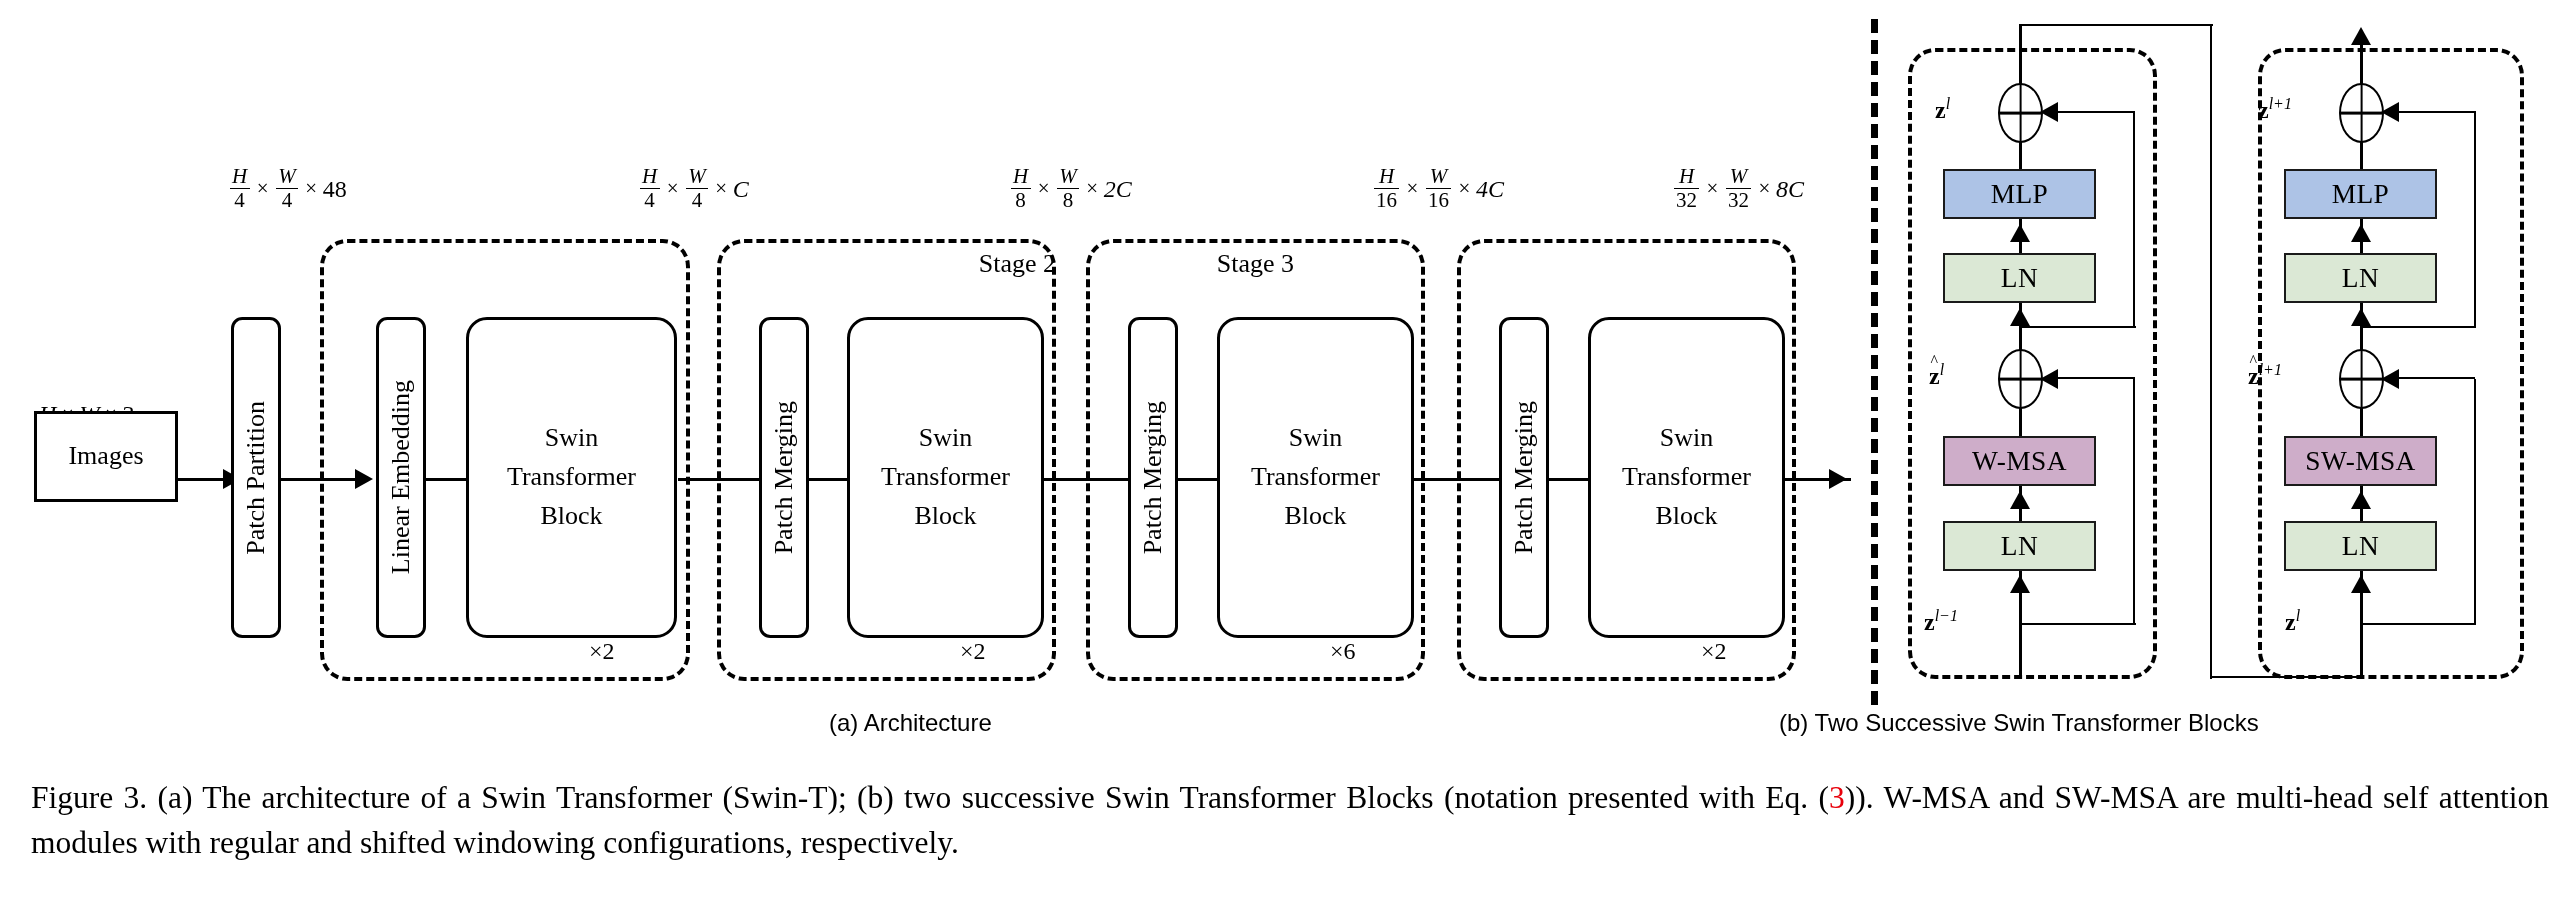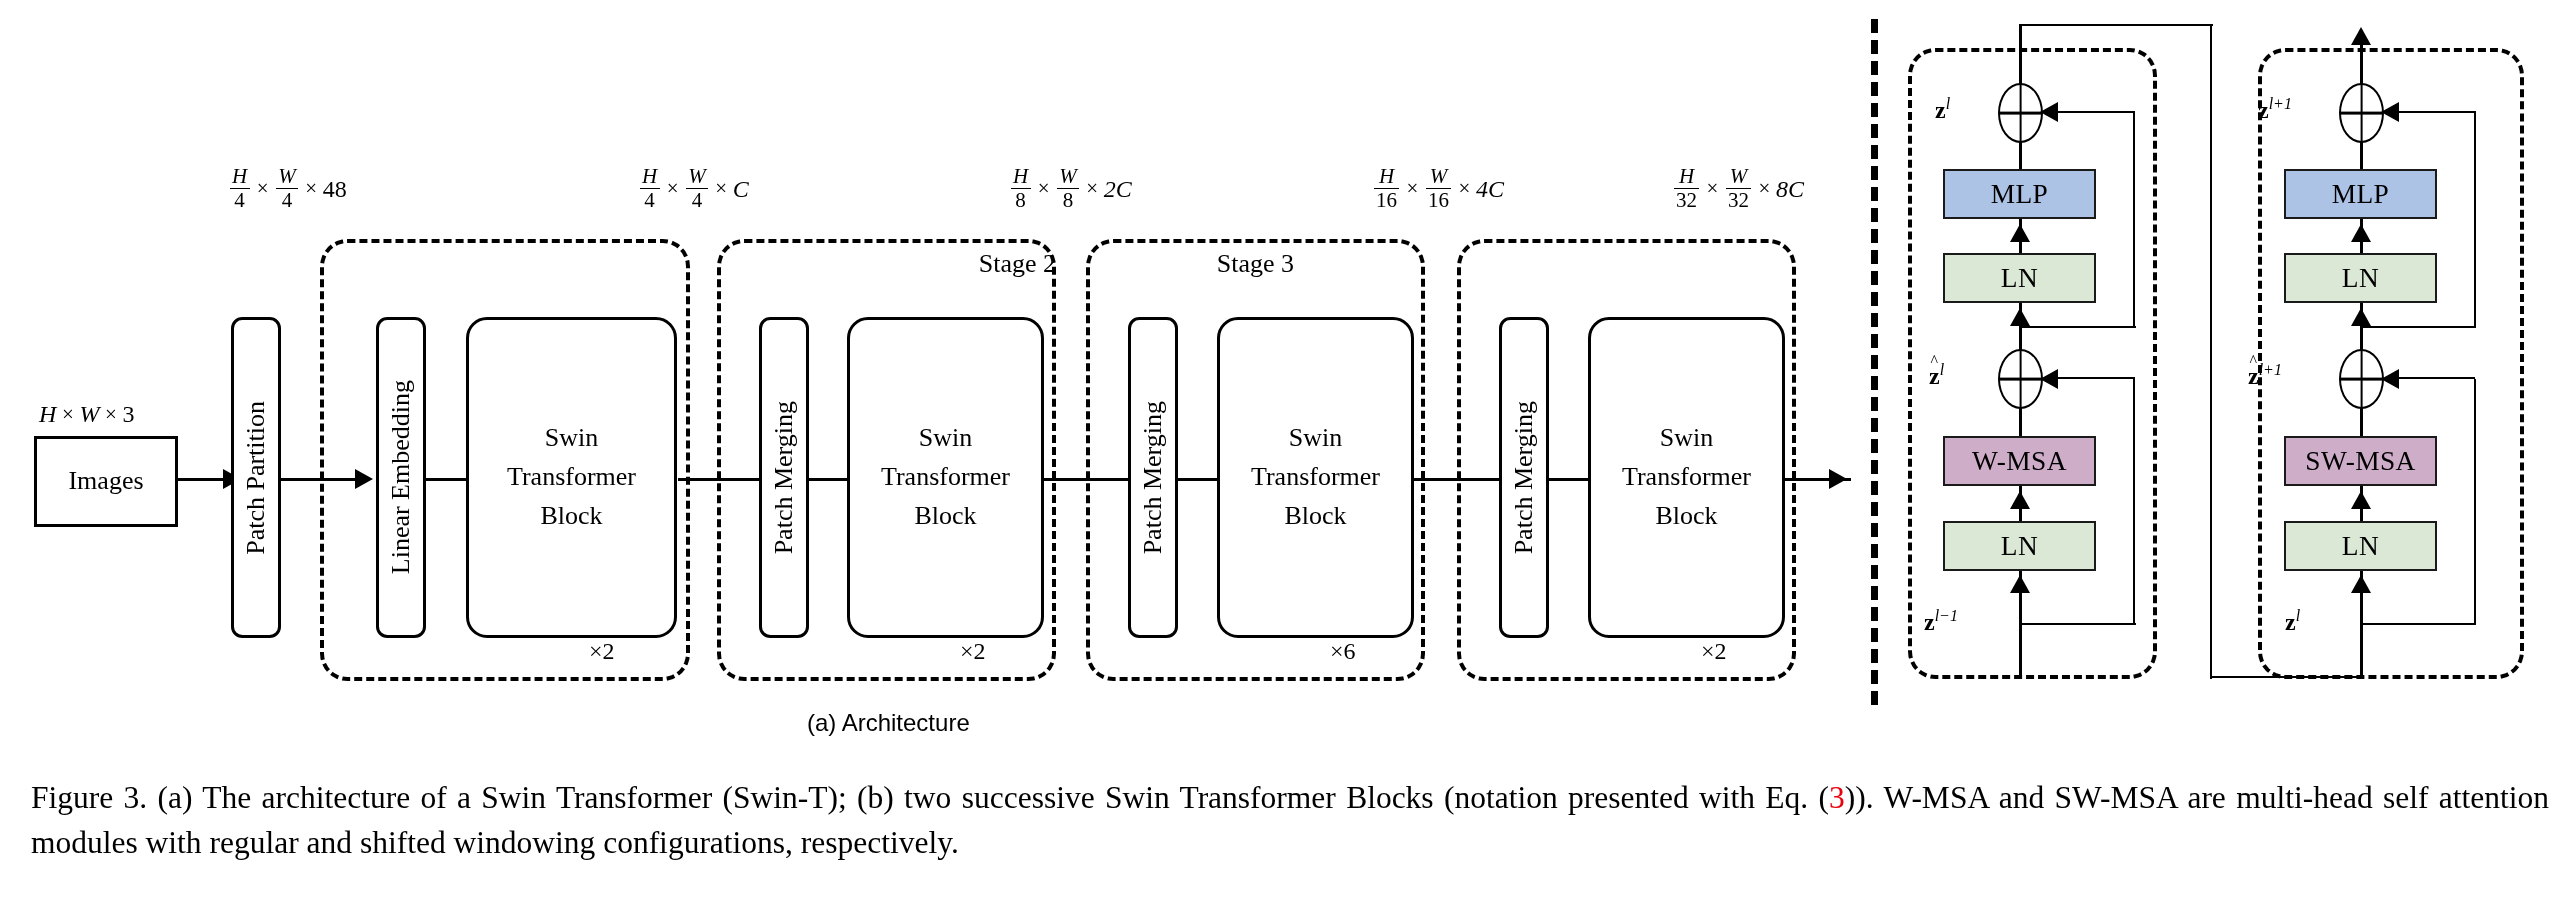--- a/index.html
+++ b/index.html
@@ -169,21 +169,21 @@
 <div class="fig">
 
   <div class="dim" style="left:39px;top:402px;">
     <span class="tail">H</span>
       <span class="times">×</span>
       <span class="tail">W</span>
       <span class="times">×</span>
       <span class="tailn">3</span>
   </div>
 
-  <div class="box" style="left:34px;top:436px;width:144px;height:91px;">
+  <div class="box" style="left:34px;top:411px;width:144px;height:91px;">
     <span>Images</span>
   </div>
 
   <div class="hline" style="left:178px;top:478px;width:48px;"></div>
   <div class="arrowR" style="left:223px;top:469px;"></div>
 
   <div class="box rounded" style="left:231px;top:317px;width:50px;height:321px;">
     <span class="vtext">Patch Partition</span>
   </div>
 
@@ -341,21 +341,21 @@
         <span class="bar"></span>
         <span class="den">32</span>
       </span>
     <span class="times">×</span>
     <span class="tail">8C</span>
   </div>
 
   <div class="hline" style="left:1785px;top:478px;width:66px;"></div>
   <div class="arrowR" style="left:1829px;top:469px;"></div>
 
-  <div class="subcap" style="left:807px;top:709px;">(a) Architecture</div>
+  <div class="subcap" style="left:829px;top:709px;">(a) Architecture</div>
 
   <div class="divider" style="left:1871px;top:19.4px;"></div>
 
   <div class="blockbox" style="left:1908px;top:48px;width:249px;height:631px;"></div>
 
   <div class="vline" style="left:2019px;top:24px;height:655px;"></div>
 
   <div class="plus" style="left:1998px;top:83px;width:45px;height:60px;"></div>
   <div class="zlab" style="left:1935px;top:95px;">
     <b>z</b><sup>l</sup>
@@ -446,19 +446,20 @@
   <div class="hline thin" style="left:2361px;top:623px;width:115px;"></div>
   <div class="vline thin" style="left:2474px;top:379px;height:246px;"></div>
   <div class="hline thin" style="left:2394px;top:377px;width:81px;"></div>
   <div class="arrowL" style="left:2381px;top:369px;"></div>
 
   <div class="hline thin" style="left:2361px;top:326px;width:115px;"></div>
   <div class="vline thin" style="left:2474px;top:111px;height:217px;"></div>
   <div class="hline thin" style="left:2394px;top:111px;width:81px;"></div>
   <div class="arrowL" style="left:2381px;top:102px;"></div>
 
+  <div class="subcap" style="left:1779px;top:709px;">(b) Two Successive Swin Transformer Blocks</div>
 
   <div class="caption">
     <span>Figure 3. (a) The architecture of a Swin Transformer (Swin-T); (b) two successive Swin Transformer Blocks (notation presented with Eq. (</span><span class="ref">3</span><span>)). W-MSA and SW-MSA are multi-head self attention modules with regular and shifted windowing configurations, respectively.</span>
   </div>
 
 </div>
 
 
 </body></html>

